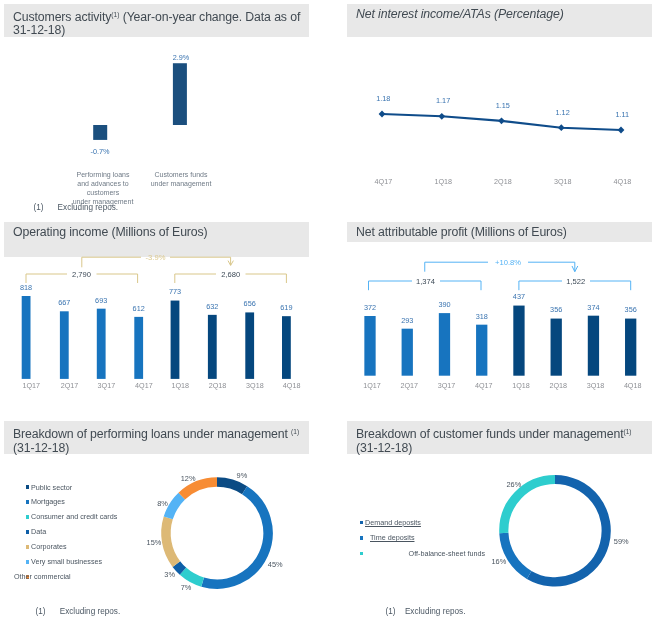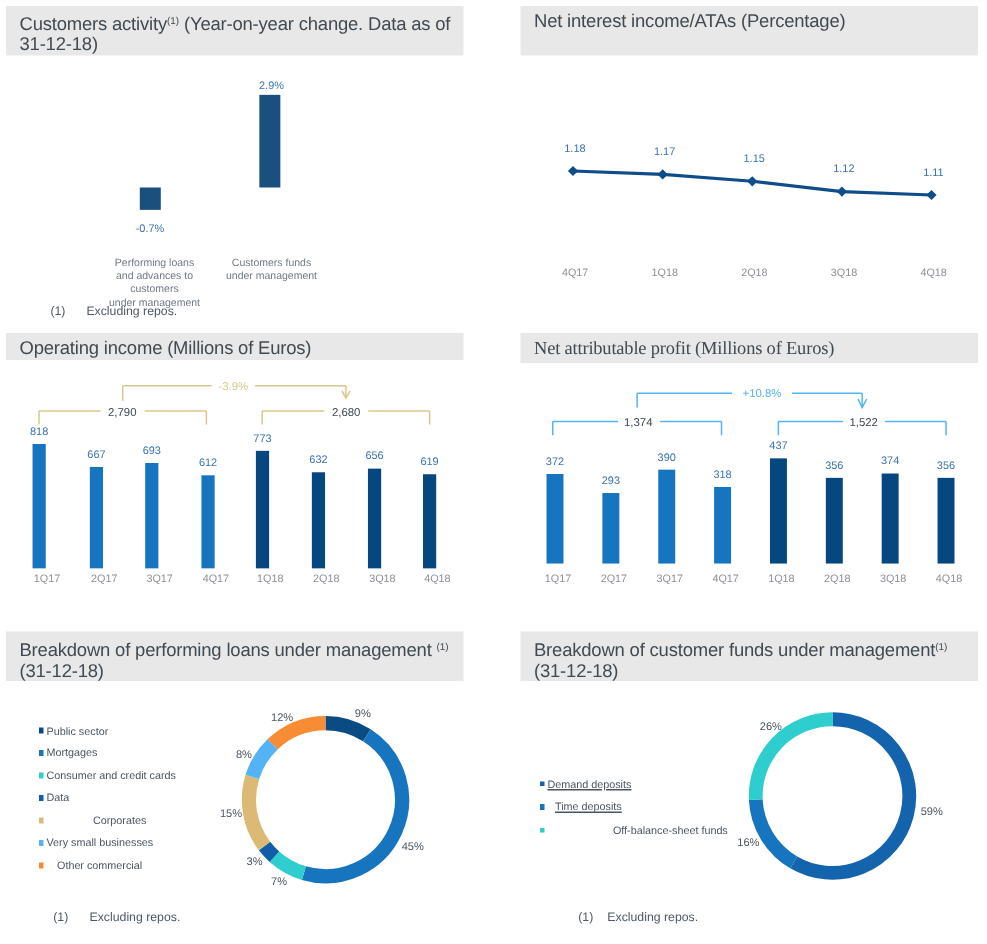--- a/index.html
+++ b/index.html
@@ -28,41 +28,41 @@
 <text x="103.00" y="177.00" font-size="7.00" fill="#6f7a86" text-anchor="middle">Performing loans</text>
 <text x="103.00" y="185.90" font-size="7.00" fill="#6f7a86" text-anchor="middle">and advances to</text>
 <text x="103.00" y="194.80" font-size="7.00" fill="#6f7a86" text-anchor="middle">customers</text>
 <text x="103.00" y="203.70" font-size="7.00" fill="#6f7a86" text-anchor="middle">under management</text>
 <text x="181.00" y="177.00" font-size="7.00" fill="#6f7a86" text-anchor="middle">Customers funds</text>
 <text x="181.00" y="185.90" font-size="7.00" fill="#6f7a86" text-anchor="middle">under management</text>
 </svg>
 <div class="fn" style="left:33.6px;top:202.8px;">(1)</div>
 <div class="fn" style="left:57.6px;top:202.8px;">Excluding repos.</div>
 <div class="hdr" style="left:347px;top:4px;width:305px;height:32.6px;">
-    <span class="t" style="width:297px;top:4.2px;"><span>Net interest income/ATAs (Percentage)</span></span>
+    <span class="t" style="width:297px;top:4.2px;font-style:italic;"><span>Net interest income/ATAs (Percentage)</span></span>
   </div>
 <svg class="chart" width="658" height="629" style="pointer-events:none;">
 <polyline points="382.00,114.00 441.80,116.29 501.50,120.86 561.30,127.72 621.00,130.00" fill="none" stroke="#0f4c8a" stroke-width="2.1"></polyline>
 <polygon points="382.00,110.60 385.40,114.00 382.00,117.40 378.60,114.00" fill="#0f4c8a"></polygon>
 <text x="383.30" y="101.00" font-size="7.30" fill="#3a74b0" text-anchor="middle">1.18</text>
 <text x="383.40" y="184.00" font-size="7.20" fill="#8d8f94" text-anchor="middle">4Q17</text>
 <polygon points="441.80,112.89 445.20,116.29 441.80,119.69 438.40,116.29" fill="#0f4c8a"></polygon>
 <text x="443.10" y="103.29" font-size="7.30" fill="#3a74b0" text-anchor="middle">1.17</text>
 <text x="443.20" y="184.00" font-size="7.20" fill="#8d8f94" text-anchor="middle">1Q18</text>
 <polygon points="501.50,117.46 504.90,120.86 501.50,124.26 498.10,120.86" fill="#0f4c8a"></polygon>
 <text x="502.80" y="107.86" font-size="7.30" fill="#3a74b0" text-anchor="middle">1.15</text>
 <text x="502.90" y="184.00" font-size="7.20" fill="#8d8f94" text-anchor="middle">2Q18</text>
 <polygon points="561.30,124.32 564.70,127.72 561.30,131.12 557.90,127.72" fill="#0f4c8a"></polygon>
 <text x="562.60" y="114.72" font-size="7.30" fill="#3a74b0" text-anchor="middle">1.12</text>
 <text x="562.70" y="184.00" font-size="7.20" fill="#8d8f94" text-anchor="middle">3Q18</text>
 <polygon points="621.00,126.60 624.40,130.00 621.00,133.40 617.60,130.00" fill="#0f4c8a"></polygon>
 <text x="622.30" y="117.00" font-size="7.30" fill="#3a74b0" text-anchor="middle">1.11</text>
 <text x="622.40" y="184.00" font-size="7.20" fill="#8d8f94" text-anchor="middle">4Q18</text>
 </svg>
-<div class="hdr" style="left:4px;top:222.3px;width:305px;height:18px;">
+<div class="hdr" style="left:4px;top:222.3px;width:305px;height:35px;">
     <span class="t" style="width:297px;top:4.2px;"><span>Operating income (Millions of Euros)</span></span>
   </div>
 <svg class="chart" width="658" height="629" style="pointer-events:none;">
 <rect x="21.70" y="296.00" width="8.80" height="82.90" fill="#1774bf"></rect>
 <text x="26.10" y="289.90" font-size="7.30" fill="#3a74b0" text-anchor="middle">818</text>
 <text x="31.30" y="388.30" font-size="7.20" fill="#8d8f94" text-anchor="middle">1Q17</text>
 <rect x="59.90" y="311.30" width="8.80" height="67.60" fill="#1774bf"></rect>
 <text x="64.30" y="305.20" font-size="7.30" fill="#3a74b0" text-anchor="middle">667</text>
 <text x="69.50" y="388.30" font-size="7.20" fill="#8d8f94" text-anchor="middle">2Q17</text>
 <rect x="96.80" y="308.67" width="8.80" height="70.23" fill="#1774bf"></rect>
@@ -93,21 +93,21 @@
 <line x1="174.80" y1="274.00" x2="216.00" y2="274.00" stroke="#d9c78a" stroke-width="1"></line>
 <line x1="245.50" y1="274.00" x2="286.40" y2="274.00" stroke="#d9c78a" stroke-width="1"></line>
 <text x="230.80" y="277.00" font-size="7.60" fill="#3d4a57" text-anchor="middle">2,680</text>
 <line x1="81.80" y1="257.20" x2="81.80" y2="267.30" stroke="#d9c78a" stroke-width="1"></line>
 <line x1="81.80" y1="257.20" x2="141.00" y2="257.20" stroke="#d9c78a" stroke-width="1"></line>
 <line x1="170.00" y1="257.20" x2="230.60" y2="257.20" stroke="#d9c78a" stroke-width="1"></line>
 <line x1="230.60" y1="257.20" x2="230.60" y2="265.20" stroke="#d9c78a" stroke-width="1"></line>
 <polyline points="228.00,260.60 230.60,265.40 233.40,260.60" fill="none" stroke="#d9c78a" stroke-width="1"></polyline>
 <text x="155.50" y="259.80" font-size="7.60" fill="#dcc98e" text-anchor="middle">-3.9%</text>
 </svg>
-<div class="hdr" style="left:347px;top:222.3px;width:305px;height:19.4px;font-family:Liberation Serif, serif;">
+<div class="hdr" style="left:347px;top:222.3px;width:305px;height:19.4px;">
     <span class="t" style="width:297px;top:4.2px;"><span>Net attributable profit (Millions of Euros)</span></span>
   </div>
 <svg class="chart" width="658" height="629" style="pointer-events:none;">
 <rect x="364.35" y="316.00" width="11.30" height="59.70" fill="#1774bf"></rect>
 <text x="370.00" y="309.90" font-size="7.30" fill="#3a74b0" text-anchor="middle">372</text>
 <text x="372.00" y="388.30" font-size="7.20" fill="#8d8f94" text-anchor="middle">1Q17</text>
 <rect x="401.59" y="328.68" width="11.30" height="47.02" fill="#1774bf"></rect>
 <text x="407.24" y="322.58" font-size="7.30" fill="#3a74b0" text-anchor="middle">293</text>
 <text x="409.24" y="388.30" font-size="7.20" fill="#8d8f94" text-anchor="middle">2Q17</text>
 <rect x="438.83" y="313.11" width="11.30" height="62.59" fill="#1774bf"></rect>
@@ -166,25 +166,25 @@
 </svg>
 <div class="lgsq" style="left:25.6px;top:485.30px;background:#0b4b84;"></div>
 <div class="lg" style="left:31px;top:482.50px;">Public sector</div>
 <div class="lgsq" style="left:25.6px;top:500.28px;background:#1774bf;"></div>
 <div class="lg" style="left:31px;top:497.48px;">Mortgages</div>
 <div class="lgsq" style="left:25.6px;top:515.26px;background:#2ecdce;"></div>
 <div class="lg" style="left:31px;top:512.46px;text-align:center;">Consumer and credit cards</div>
 <div class="lgsq" style="left:25.6px;top:530.24px;background:#0e5fa8;"></div>
 <div class="lg" style="left:31px;top:527.44px;">Data</div>
 <div class="lgsq" style="left:25.6px;top:545.22px;background:#ddb976;"></div>
-<div class="lg" style="left:31px;top:542.42px;margin-left:31px;">Corporates</div>
+<div class="lg" style="left:31px;top:542.42px;">Corporates</div>
 <div class="lgsq" style="left:25.6px;top:560.20px;background:#54b3f5;"></div>
 <div class="lg" style="left:31px;top:557.40px;">Very small businesses</div>
 <div class="lgsq" style="left:25.6px;top:575.18px;background:#f78c34;"></div>
-<div class="lg" style="left:38px;top:572.38px;">Other commercial</div>
+<div class="lg" style="left:14px;top:572.38px;">Other commercial</div>
 <div class="fn" style="left:35.5px;top:606.9px;">(1)</div>
 <div class="fn" style="left:59.7px;top:606.9px;">Excluding repos.</div>
 <div class="hdr" style="left:347px;top:421.3px;width:305px;height:32.8px;">
     <span class="t" style="width:297px;top:4.2px;"><span>Breakdown of customer funds under management</span><span class="sup">(1)</span><br><span>(31-12-18)</span></span>
   </div>
 <svg class="chart" width="658" height="629" style="pointer-events:none;">
 <path d="M 555.000 479.500 A 51.200 51.200 0 1 1 529.170 574.907" fill="none" stroke="#1363ad" stroke-width="9.20"></path>
 <path d="M 529.170 574.907 A 51.200 51.200 0 0 1 503.856 533.088" fill="none" stroke="#1774bf" stroke-width="9.20"></path>
 <path d="M 503.856 533.088 A 51.200 51.200 0 0 1 555.000 479.500" fill="none" stroke="#2ecdce" stroke-width="9.20"></path>
 <text x="621.20" y="543.50" font-size="7.40" fill="#4a5560" text-anchor="middle">59%</text>

